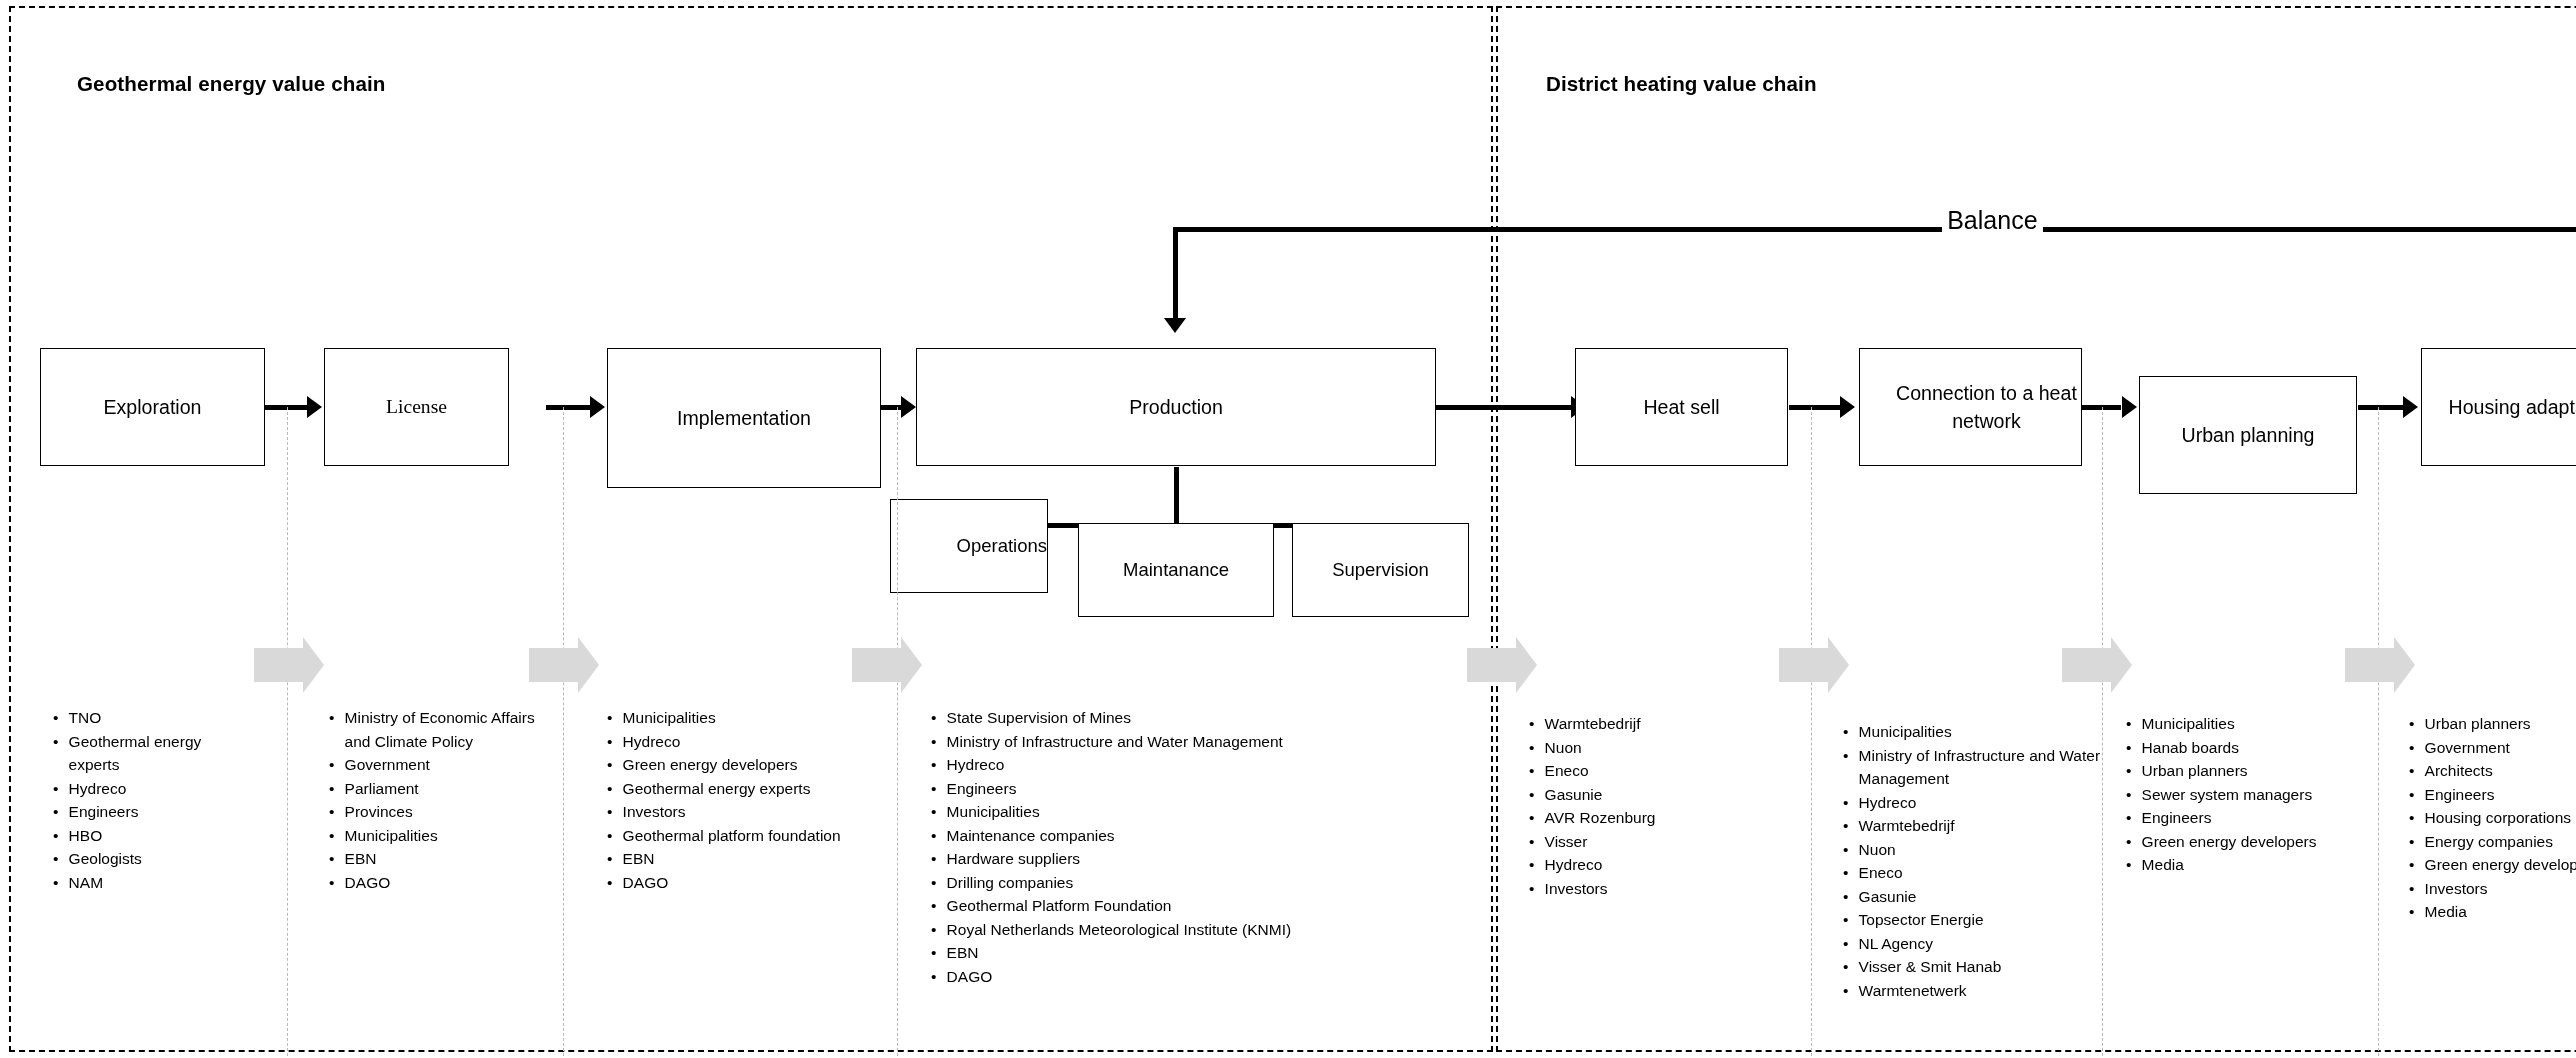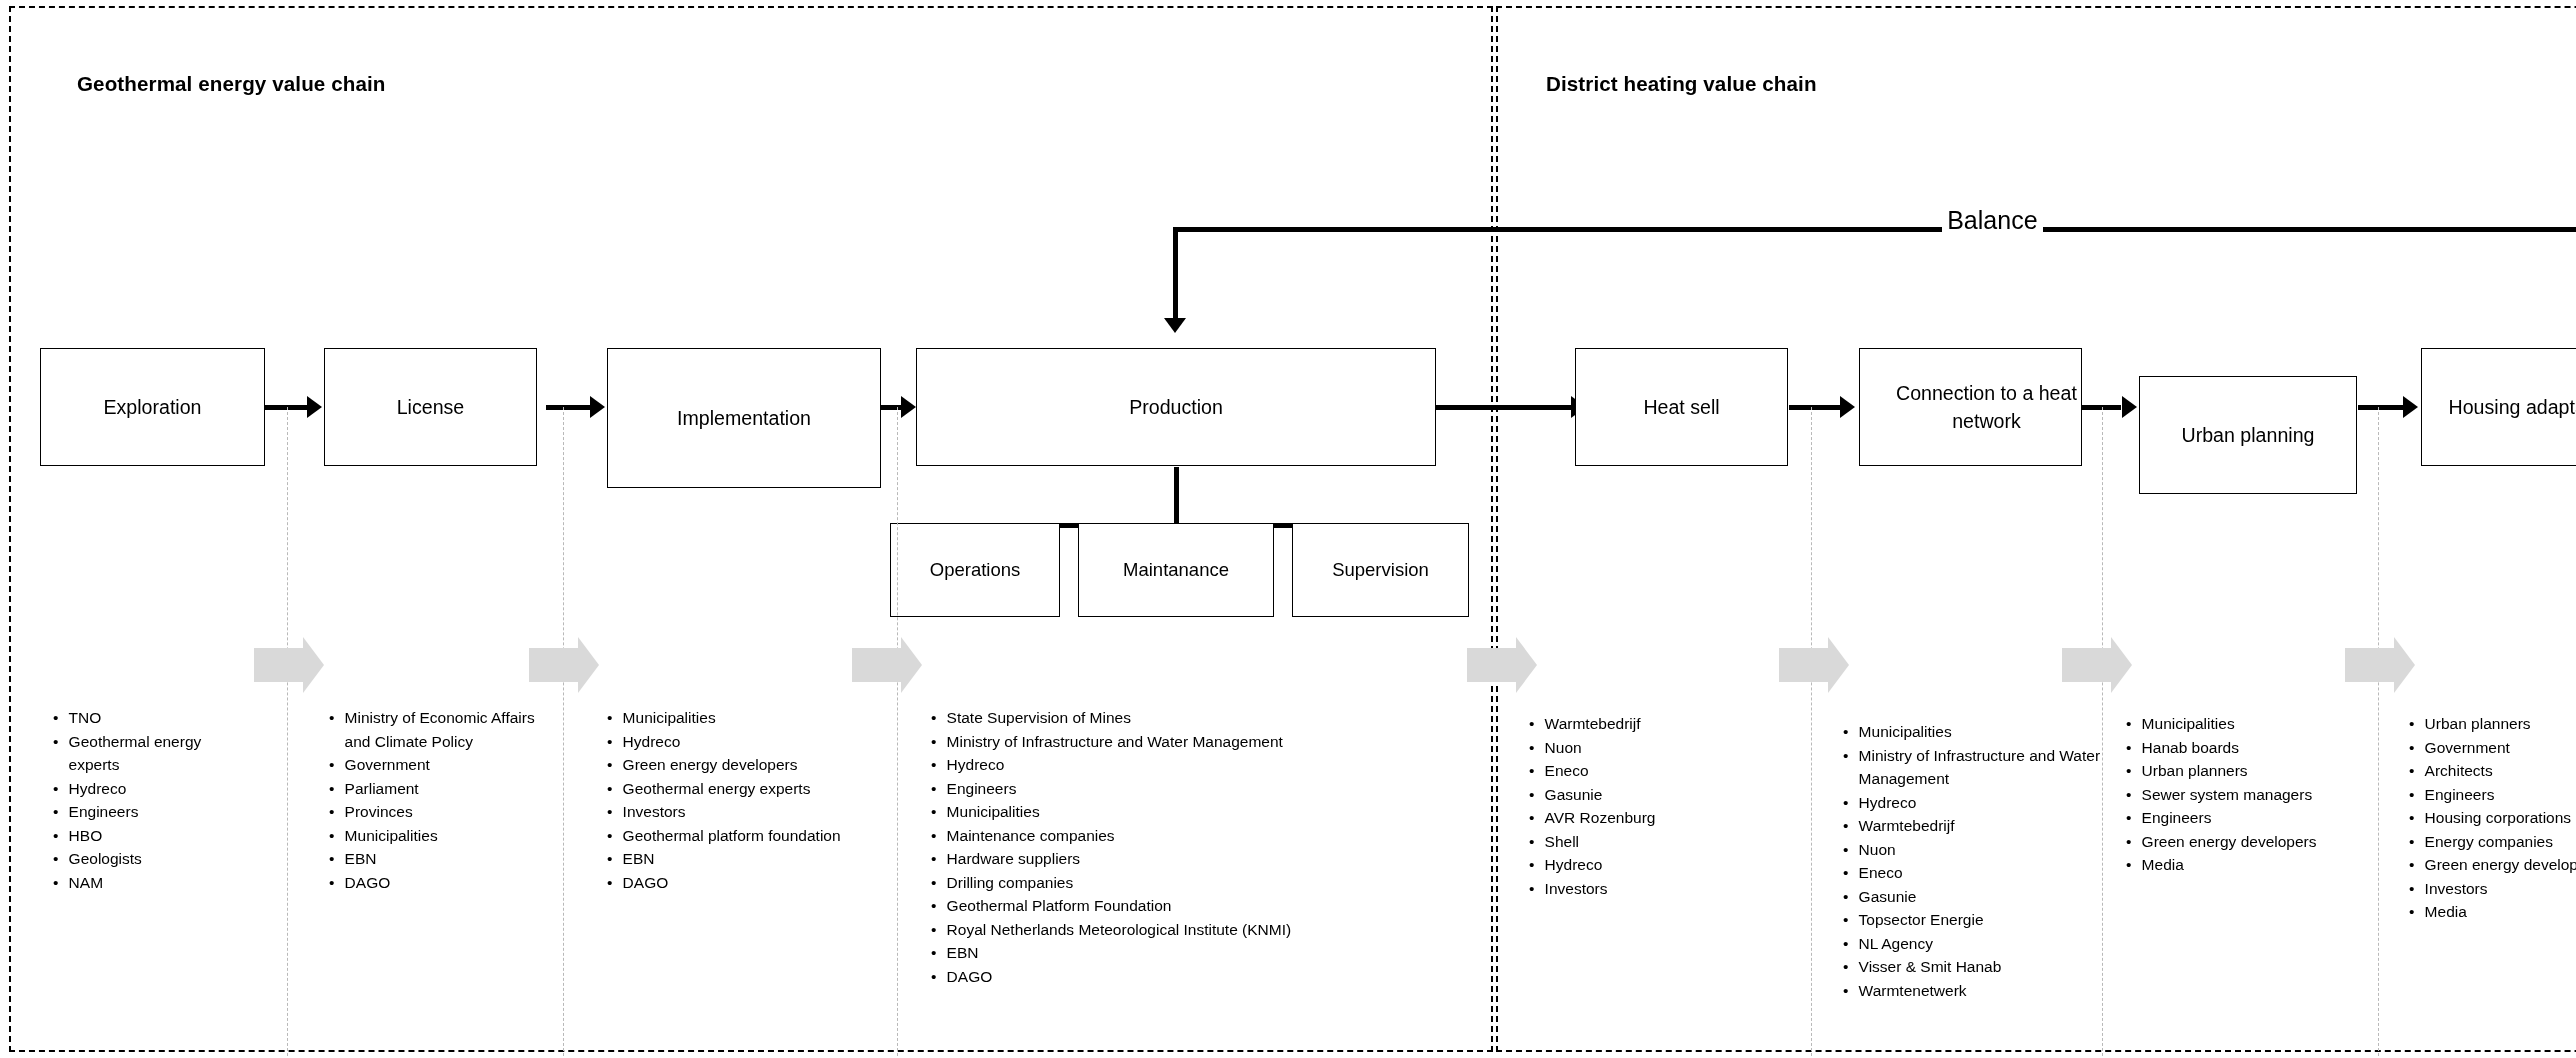--- a/index.html
+++ b/index.html
@@ -58,21 +58,21 @@
   <div class="panel-title" id="title-dh">District heating value chain</div>
 
   <div class="hline" style="left:1173px;top:227px;width:1685px;"></div>
   <div class="vline" style="left:1173px;top:227px;height:93px;"></div>
   <div class="arrow-d" style="left:1164px;top:318px;"></div>
   <div class="balance-label" style="left:1942px;top:206px;">Balance</div>
 
   <div class="stage-box" style="left:40px;top:348px;width:225px;height:118px;">
     <span>Exploration</span>
   </div>
-  <div class="stage-box" style="left:324px;top:348px;width:213px;height:118px;">
+  <div class="stage-box" style="left:324px;top:348px;width:185px;height:118px;font-family:Liberation Serif, serif;">
     <span>License</span>
   </div>
   <div class="stage-box" style="left:607px;top:348px;width:274px;height:140px;">
     <span>Implementation</span>
   </div>
   <div class="stage-box" style="left:916px;top:348px;width:520px;height:118px;">
     <span>Production</span>
   </div>
 
   <div class="hline" style="left:265px;top:405px;width:42px;"></div>
@@ -89,21 +89,21 @@
 
   <div class="vline" style="left:1174px;top:467px;height:58px;"></div>
   <div class="hline" style="left:971px;top:523px;width:410px;"></div>
   <div class="vline" style="left:971px;top:523px;height:25px;"></div>
   <div class="vline" style="left:1174px;top:523px;height:25px;"></div>
   <div class="vline" style="left:1376px;top:523px;height:25px;"></div>
   <div class="arrow-d" style="left:962px;top:546px;"></div>
   <div class="arrow-d" style="left:1165px;top:546px;"></div>
   <div class="arrow-d" style="left:1367px;top:546px;"></div>
 
-  <div class="sub-box" style="left:890px;top:523px;width:170px;height:94px;">
+  <div class="sub-box" style="left:890px;top:499px;width:158px;height:94px;justify-content:flex-end;">
     <span>Operations</span>
   </div>
   <div class="sub-box" style="left:1078px;top:523px;width:196px;height:94px;">
     <span>Maintanance</span>
   </div>
   <div class="sub-box" style="left:1292px;top:523px;width:177px;height:94px;">
     <span>Supervision</span>
   </div>
 
   <div class="stage-box" style="left:1575px;top:348px;width:213px;height:118px;">
@@ -197,21 +197,21 @@
       </ul>
   </div>
 
   <div class="stake" style="left:1525px;top:712px;width:237px;">
     <ul>
         <li>Warmtebedrijf</li>
         <li>Nuon</li>
         <li>Eneco</li>
         <li>Gasunie</li>
         <li>AVR Rozenburg</li>
-        <li>Shell</li>
+        <li>Visser</li>
         <li>Hydreco</li>
         <li>Investors</li>
       </ul>
   </div>
 
   <div class="stake" style="left:1839px;top:720px;width:268px;">
     <ul>
         <li>Municipalities</li>
         <li>Ministry of Infrastructure and Water Management</li>
         <li>Hydreco</li>

